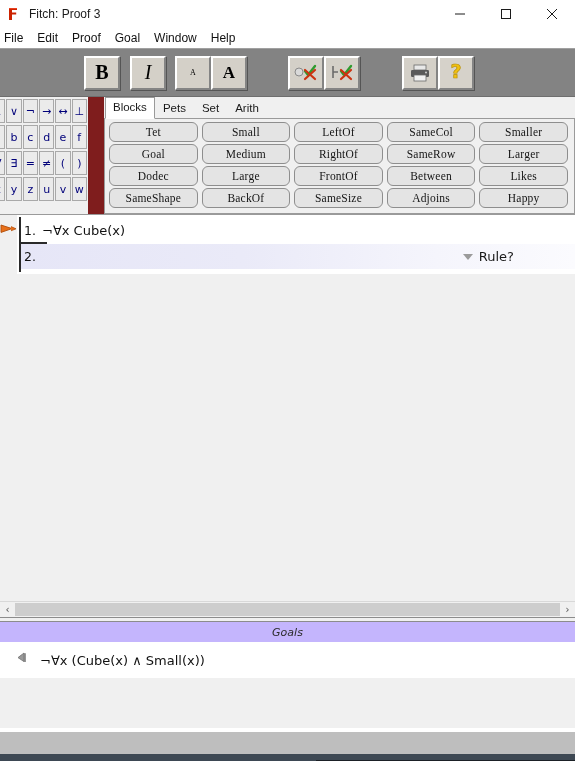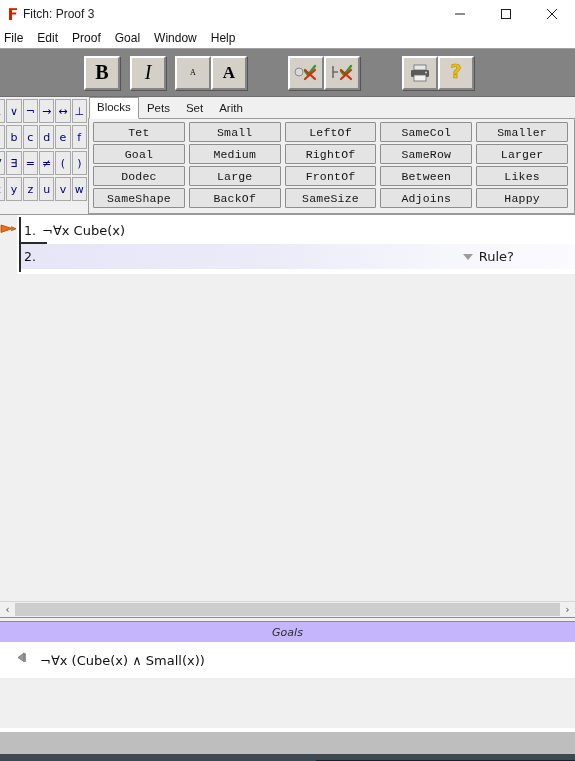--- a/index.html
+++ b/index.html
@@ -27,21 +27,21 @@
   .app-icon {
     width: 18px; height: 16px;
     margin-left: 5px;
     position: relative;
     flex: 0 0 auto;
   }
   .app-icon svg { display: block; }
   .title-text {
     font-size: 12px;
     color: #1b1b1b;
-    margin-left: 0;
+    margin-left: 6px;
     white-space: nowrap;
   }
   .win-controls {
     position: absolute;
     right: 0; top: 0;
     height: 28px;
     display: flex;
   }
   .win-btn {
     width: 46px; height: 28px;
@@ -116,22 +116,23 @@
     border: 1px solid #a9a9a9;
     margin-right: 1px;
     display: flex; align-items: center; justify-content: center;
     font-size: 11px;
     color: #00007a;
     font-family: "DejaVu Sans", sans-serif;
   }
 
   .rightpane {
     flex: 1 1 auto;
-    background: #0ea5e9;
-    position: relative;
+    background: #7f1d1d;
+    position: relative;
+    padding-left: 16px;
   }
   .tabstrip {
     display: flex;
     align-items: flex-end;
     height: 22px;
     padding-left: 1px;
     border-bottom: 1px solid #9a9a9a;
     background: #f0f0f0;
   }
   .tab {
@@ -155,25 +156,25 @@
     border-top: none;
     padding: 2px 4px 3px 2px;
     height: 95px;
   }
   .btn-row { display: flex; height: 22px; }
   .pbtn {
     flex: 1 1 0;
     margin: 1px 2px;
     background: #e4e4e4;
     border: 1px solid #8e8e8e;
-    border-radius: 1px;
+    border-radius: 6px;
     font-size: 11.5px;
     color: #141414;
     display: flex; align-items: center; justify-content: center;
-    font-family: Liberation Mono, monospace;
+    font-family: Liberation Serif, serif;
     letter-spacing: 0.2px;
   }
 
   
   .proofarea {
     position: relative;
     height: 386px;
     background: #f0f0f0;
     overflow: hidden;
   }

